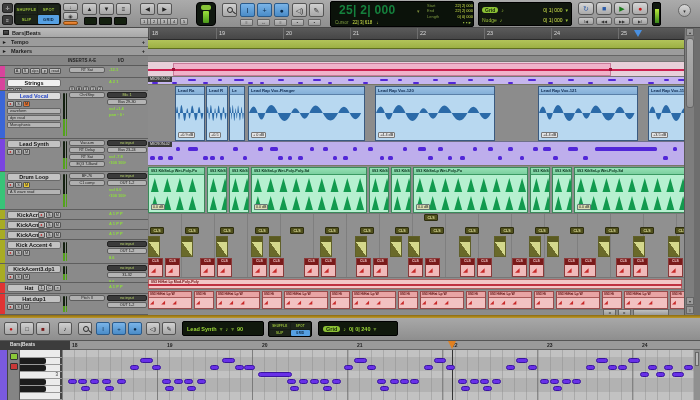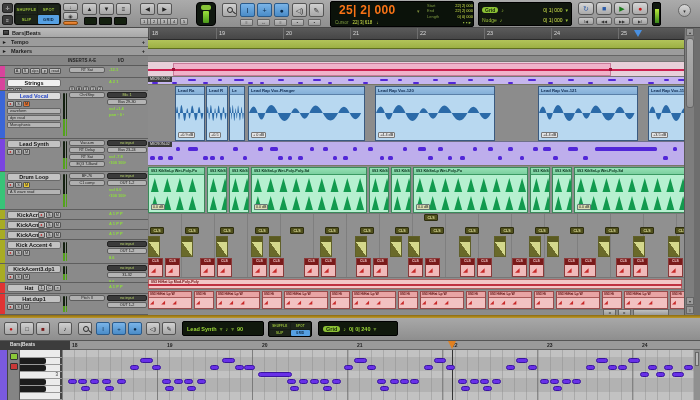--- a/index.html
+++ b/index.html
@@ -29,21 +29,21 @@
 .fader .cap{position:absolute;left:4px;top:2px;width:10px;height:5px;background:#87c437;border-radius:2px;}
 .toolbtn{position:absolute;top:3px;width:15px;height:14px;border-radius:2px;border:1px solid #555;
   background:linear-gradient(#d0d0d0,#a8a8a8);font-size:7px;color:#2a2a2a;text-align:center;line-height:13px;}
 .toolbtn.blue{background:linear-gradient(#7ab4e8,#4a8cc8);border-color:#2a5a8a;color:#0a2a4a;}
 .minirow{position:absolute;top:19px;width:13px;height:7px;border:1px solid #666;border-radius:1px;
   background:linear-gradient(#c0c0c0,#9e9e9e);font-size:4px;color:#333;text-align:center;line-height:6px;}
 .mag{position:absolute;width:6px;height:6px;border:1.2px solid #2a2a2a;border-radius:50%;}
 .mag::after{content:"";position:absolute;width:4px;height:1.4px;background:#2a2a2a;right:-4px;bottom:-1px;transform:rotate(40deg);}
 .counter-panel{position:absolute;left:330px;top:1px;width:144px;height:26px;background:#0b120a;
   border:1px solid #000;border-radius:2px;}
-.main-counter{position:absolute;left:8px;top:1px;font-size:12px;font-weight:bold;color:#f97316;letter-spacing:.3px;}
+.main-counter{position:absolute;left:8px;top:1px;font-size:12px;font-weight:bold;color:#15803d;letter-spacing:.3px;}
 .mc-dd{position:absolute;left:86px;top:6px;color:#7a8a3a;font-size:5px;}
 .tfields{position:absolute;left:96px;top:1px;width:46px;}
 .tfield{display:flex;justify-content:space-between;font-size:4px;line-height:5.4px;}
 .tfield .lbl{color:#7e9a40;}
 .tfield .val{color:#cfe24a;}
 .cursor-row{position:absolute;left:4px;bottom:1px;width:136px;font-size:4.5px;color:#7e9a40;display:flex;gap:4px;}
 .cursor-row .cval{color:#cfe24a;}
 .cursor-row .dots{margin-left:auto;color:#9ab842;}
 .gn-panel{position:absolute;left:478px;top:2px;width:94px;height:24px;background:#10160e;border:1px solid #000;border-radius:2px;padding:2px 3px;}
 .gn-row{display:flex;align-items:center;gap:3px;height:10px;font-size:5px;color:#9cc23a;}

